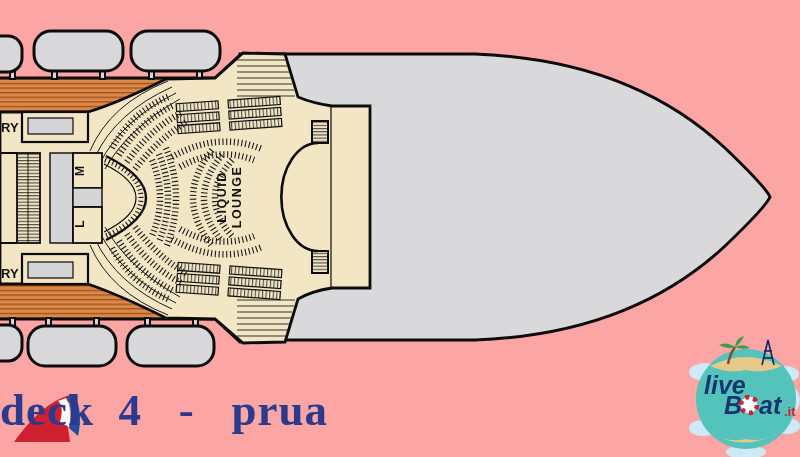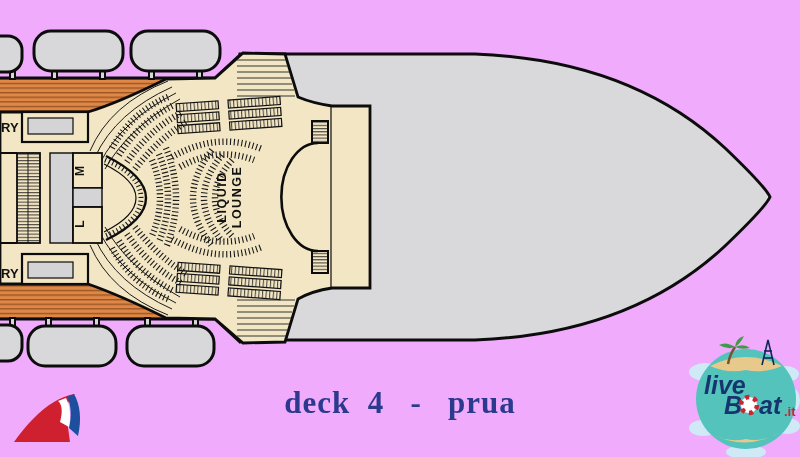--- a/index.html
+++ b/index.html
@@ -1,21 +1,21 @@
 <!DOCTYPE html>
 <html><head>
 <meta charset="utf-8">
 <style>
   html,body{margin:0;padding:0;background:#ffffff;}
-  #stage{position:relative;width:800px;height:457px;background:#f0abfc;overflow:hidden;
+  #stage{position:relative;width:800px;height:457px;background:#fca5a5;overflow:hidden;
          font-family:"Liberation Sans",sans-serif;}
   #plan-svg{position:absolute;left:0;top:0;}
   #deck-title{
-    position:absolute;left:0;top:387px;width:800px;text-align:center;
-    font-family:"Liberation Serif",serif;font-weight:bold;font-size:31px;
+    position:absolute;left:0;top:387px;width:800px;text-align:left;
+    font-family:"Liberation Serif",serif;font-weight:bold;font-size:45px;
     color:#2b3a8c;white-space:pre;letter-spacing:1px;line-height:1.05;
   }
   .plan-label{font-family:"Liberation Sans",sans-serif;font-weight:bold;fill:#111;}
   .venue-label{font-family:"Liberation Sans",sans-serif;font-weight:bold;fill:#111;letter-spacing:1.5px;}
   .lb-script{font-family:"Liberation Sans",sans-serif;font-weight:bold;font-style:italic;fill:#16356e;}
 </style>
 </head>
 <body>
 
 <div id="stage">

